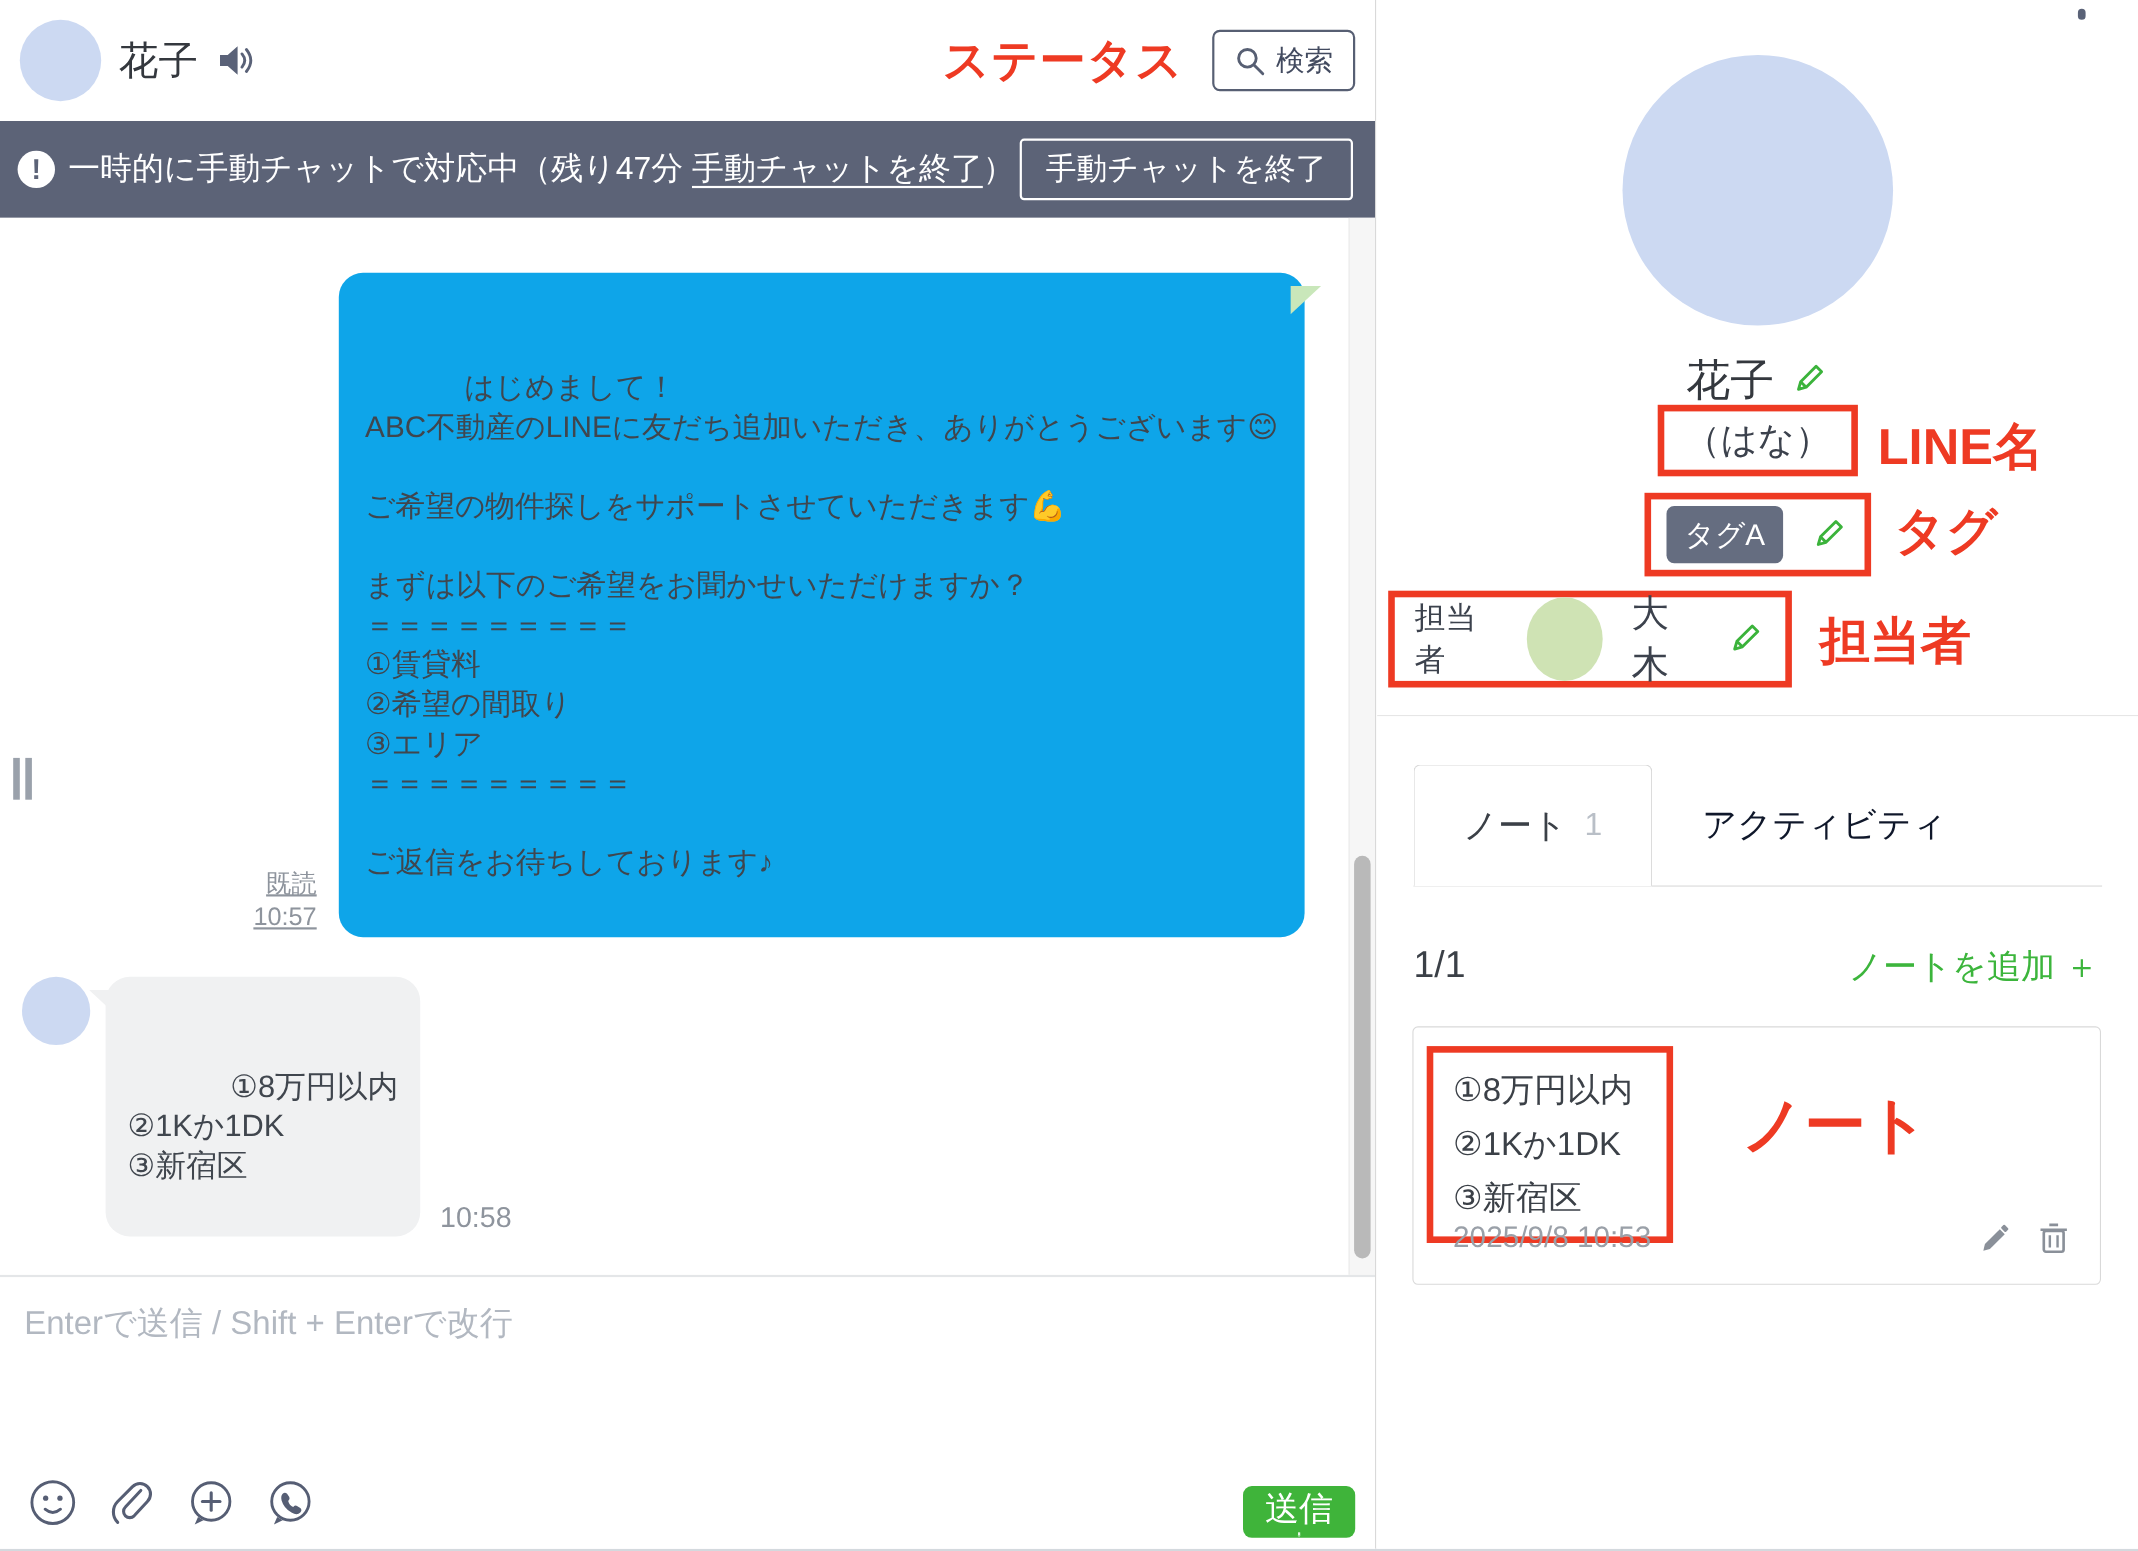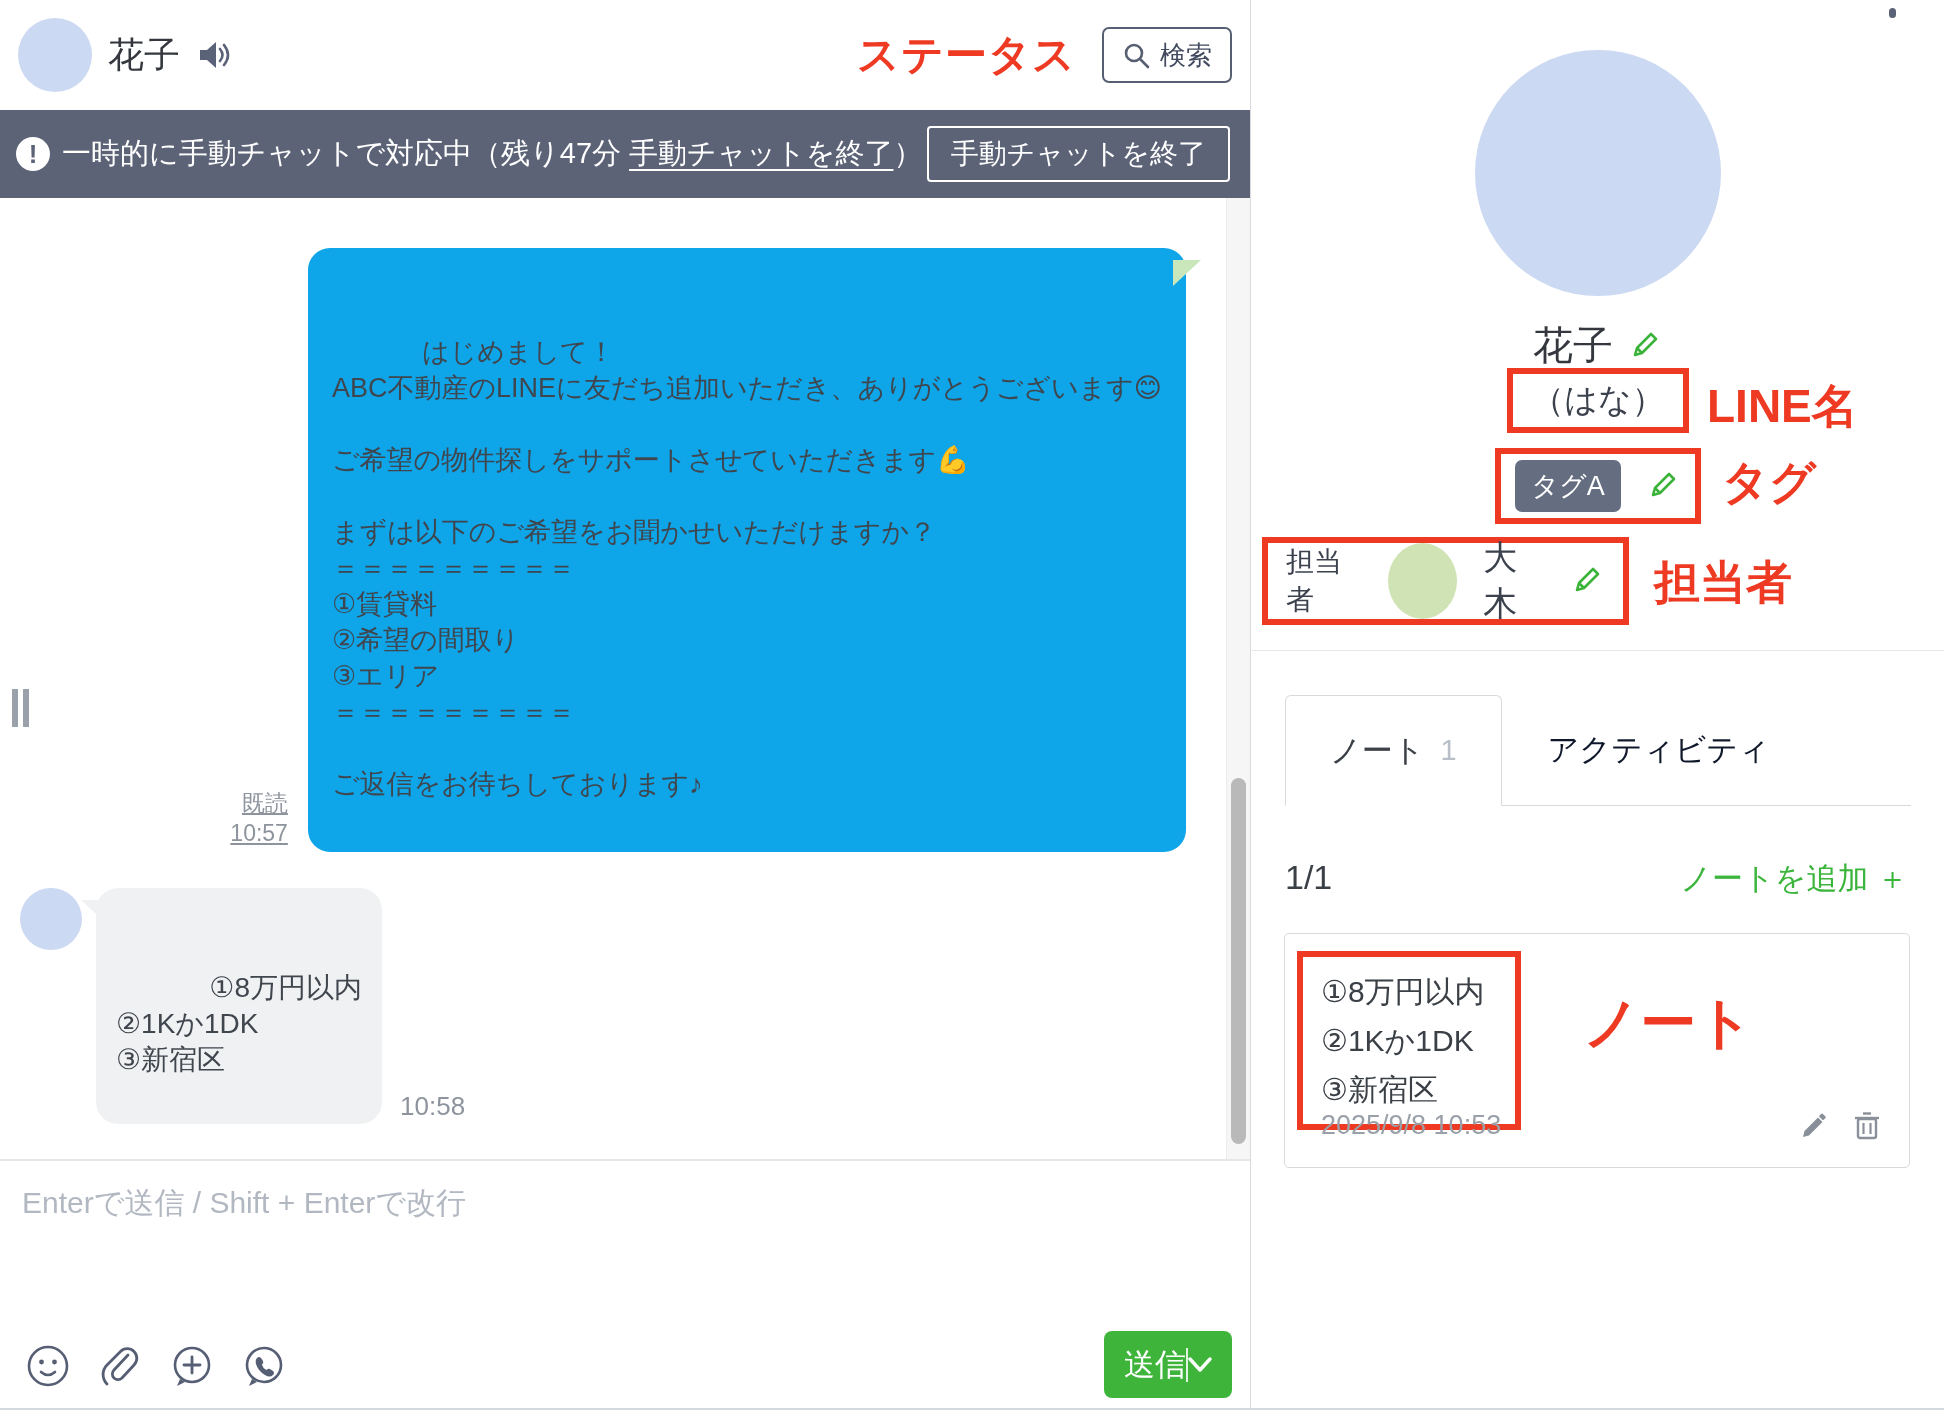--- a/index.html
+++ b/index.html
@@ -60,22 +60,22 @@
   .vscroll { position:absolute; right:0; top:0; bottom:0; width:24px; background:#f6f6f6; border-left:1px solid #ececec; }
   .vscroll .thumb { position:absolute; left:4px; top:580px; width:15px; height:366px; background:#b9b9b9; border-radius:9px; }
 
   
   .composer { flex:0 0 249px; border-top:2px solid #e4e6e8; position:relative; background:#fff; }
   .composer textarea { position:absolute; left:22px; top:22px; width:1180px; height:130px; border:none; outline:none;
                        resize:none; font-family:inherit; font-size:30px; color:#3c424d; background:transparent; }
   .composer textarea::placeholder { color:#b2b8c1; }
   .tool-row { position:absolute; left:24px; bottom:18px; display:flex; gap:24px; align-items:center; }
   .tool-row .ticon { width:48px; height:48px; display:flex; align-items:center; justify-content:center; cursor:pointer; }
-  .send-btn { position:absolute; right:18px; bottom:10px; height:67px; background:#3fb43a; border:none; border-radius:8px;
-              color:#fff; font-size:31px; display:flex; align-items:center; padding:0 20px; gap:0; cursor:pointer; }
+  .send-btn { position:absolute; right:18px; bottom:10px; height:47px; background:#3fb43a; border:none; border-radius:8px;
+              color:#fff; font-size:31px; display:flex; align-items:center; padding:0 20px; gap:0; cursor:pointer;flex-direction:column; }
   .send-btn .div { width:2px; height:34px; background:rgba(255,255,255,.85); }
 
   
   .sidebar { position:absolute; left:1252px; top:0; width:692px; height:1408px; background:#fff; }
   .corner-dot { position:absolute; right:48px; top:8px; width:7px; height:10px; border-radius:4px; background:#5a6277; }
   .avatar-big { position:absolute; left:223px; top:50px; width:246px; height:246px; border-radius:50%; background:#ccd9f2; }
   .sb-name-row { position:absolute; top:318px; left:0; width:100%; display:flex; justify-content:center; align-items:center; gap:16px; }
   .sb-name { font-size:40px; color:#34383e; }
   .hana-wrap { position:absolute; top:368px; left:0; width:100%; display:flex; justify-content:center; }
   .hana-box { padding:4px 18px; font-size:33px; color:#3c424d; }

